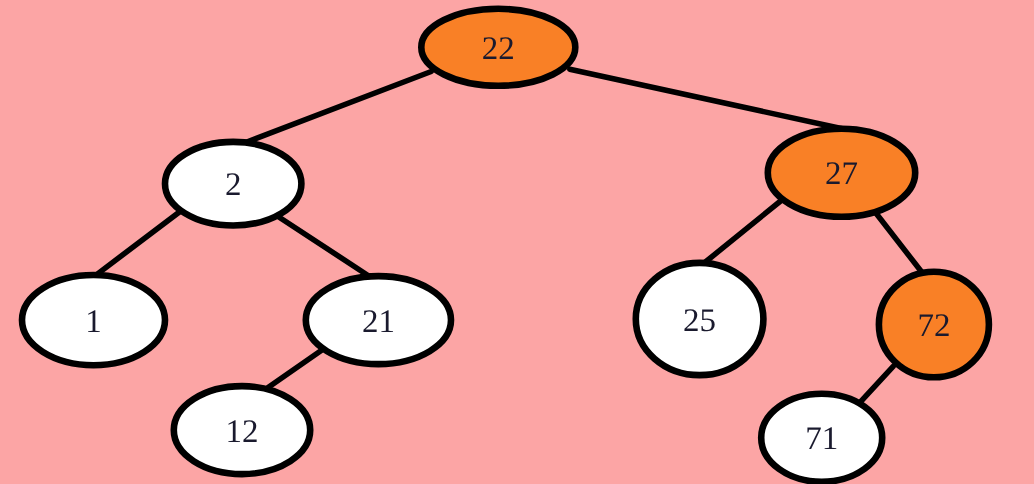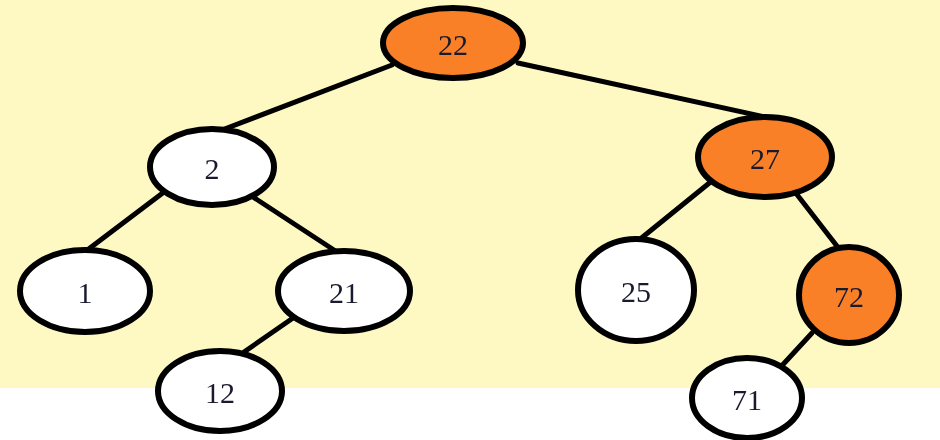--- a/index.html
+++ b/index.html
@@ -9,22 +9,22 @@
   }
   body {
     width: 940px;
     height: 440px;
     font-family: "Liberation Serif", serif;
     overflow: hidden;
   }
   #tree-canvas {
     position: relative;
     width: 940px;
-    height: 388px;
-    background: #fef9c3;
+    height: 440px;
+    background: #fca5a5;
   }
   svg.tree-svg {
     display: block;
     width: 940px;
     height: 440px;
   }
   .edge-line {
     stroke: #000000;
     stroke-width: 5;
     stroke-linecap: round;

